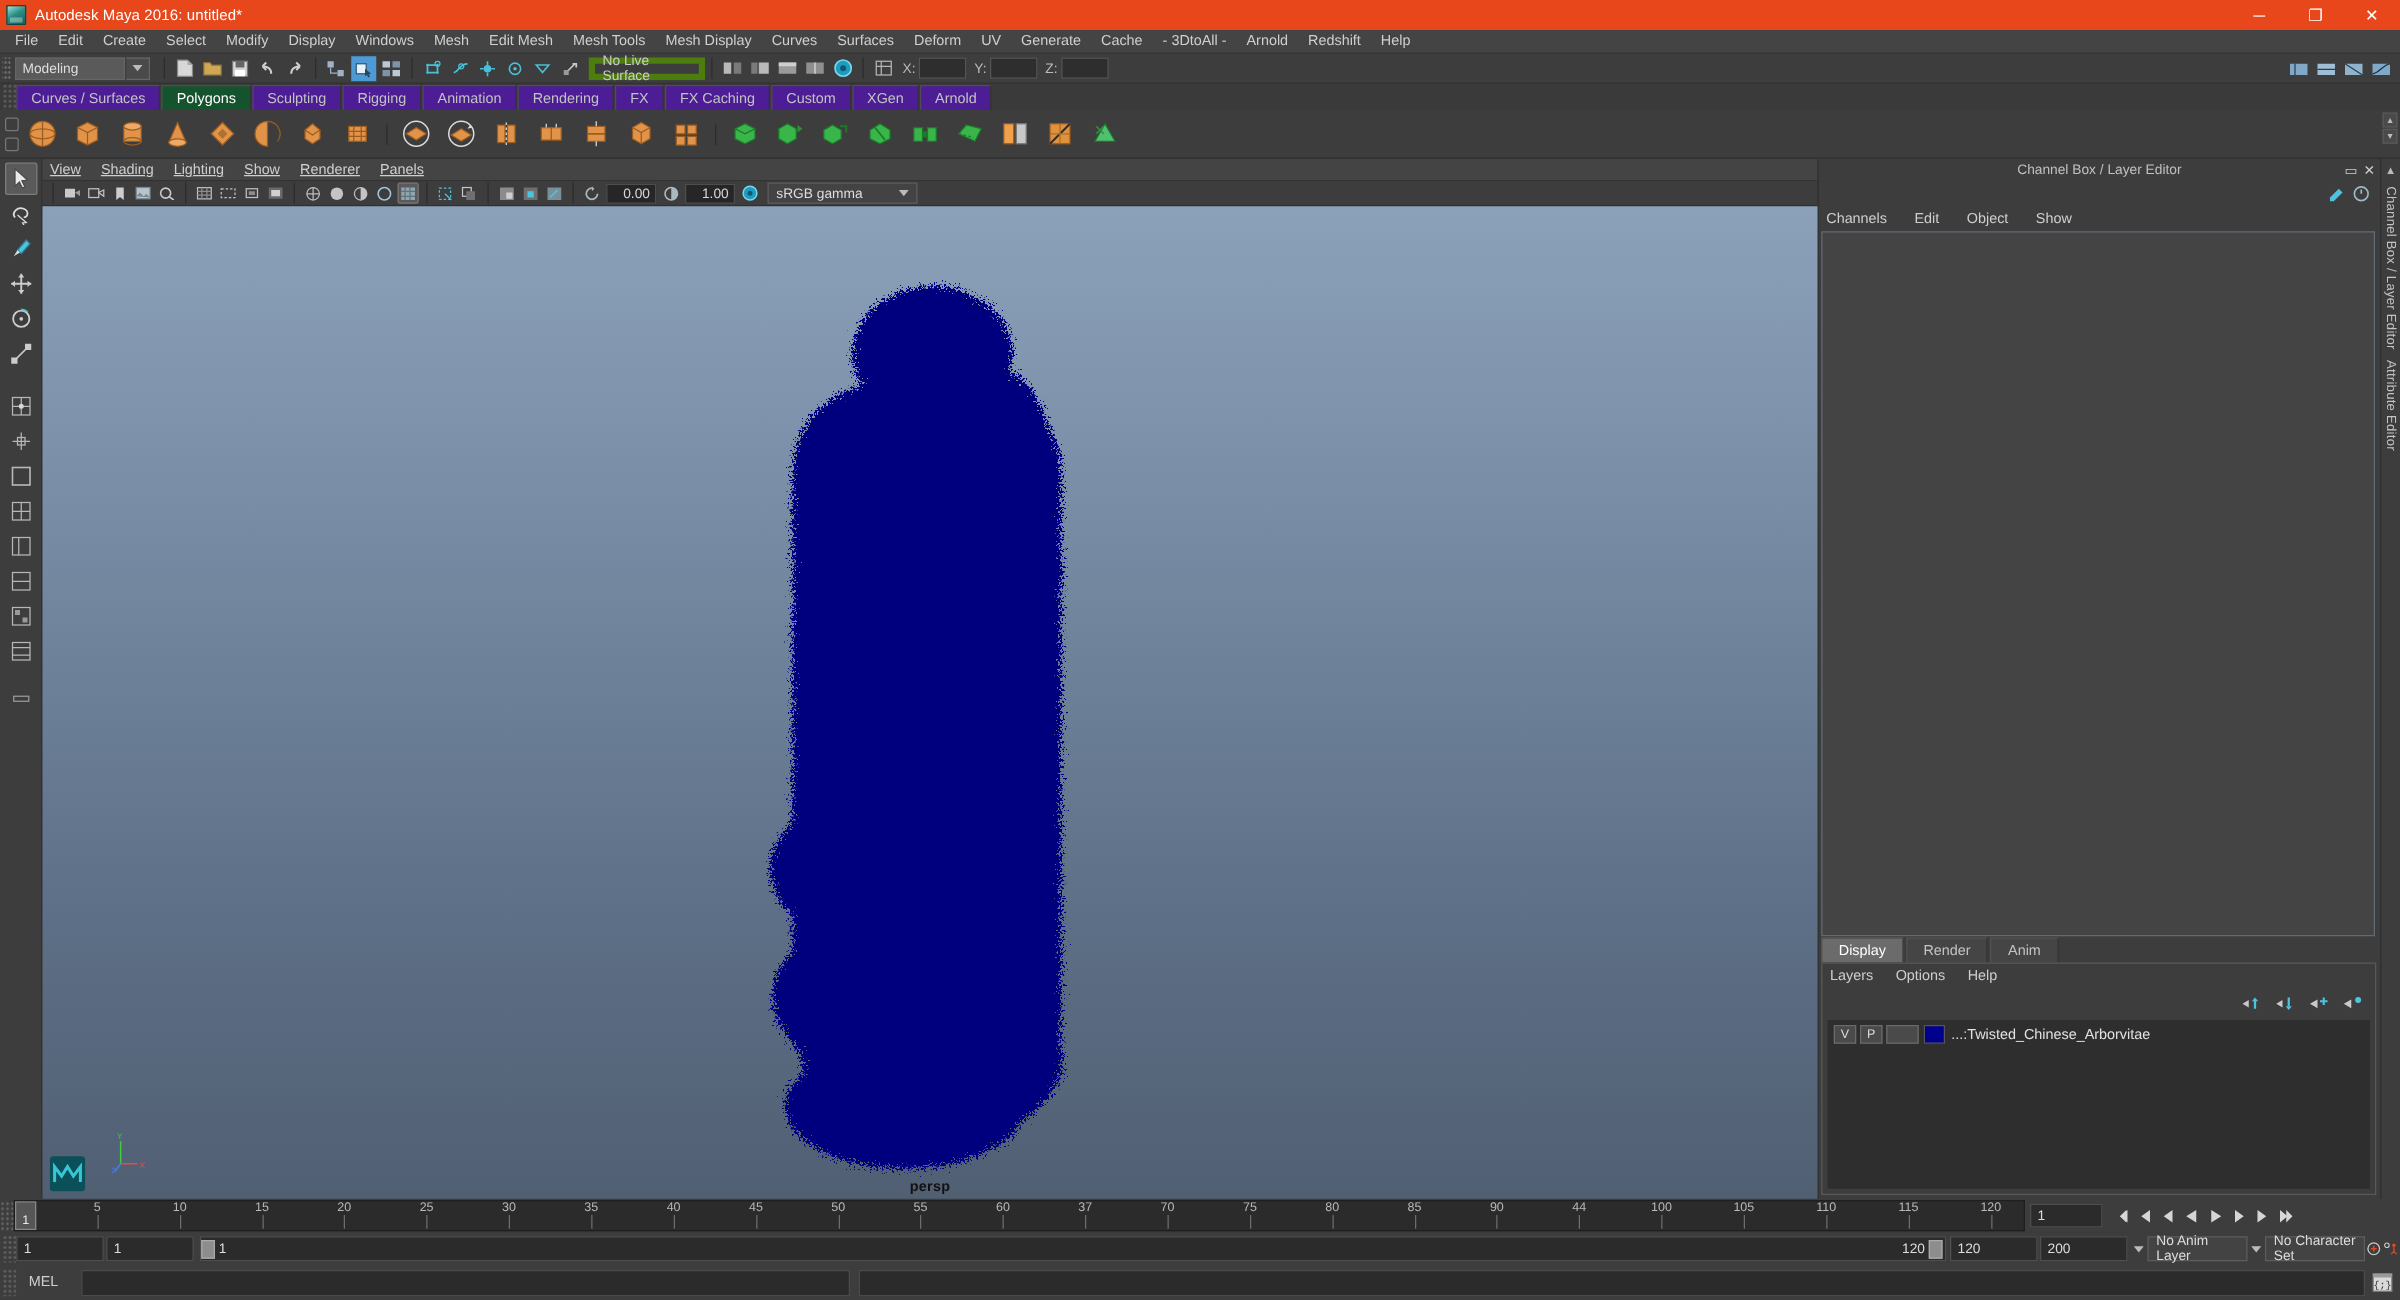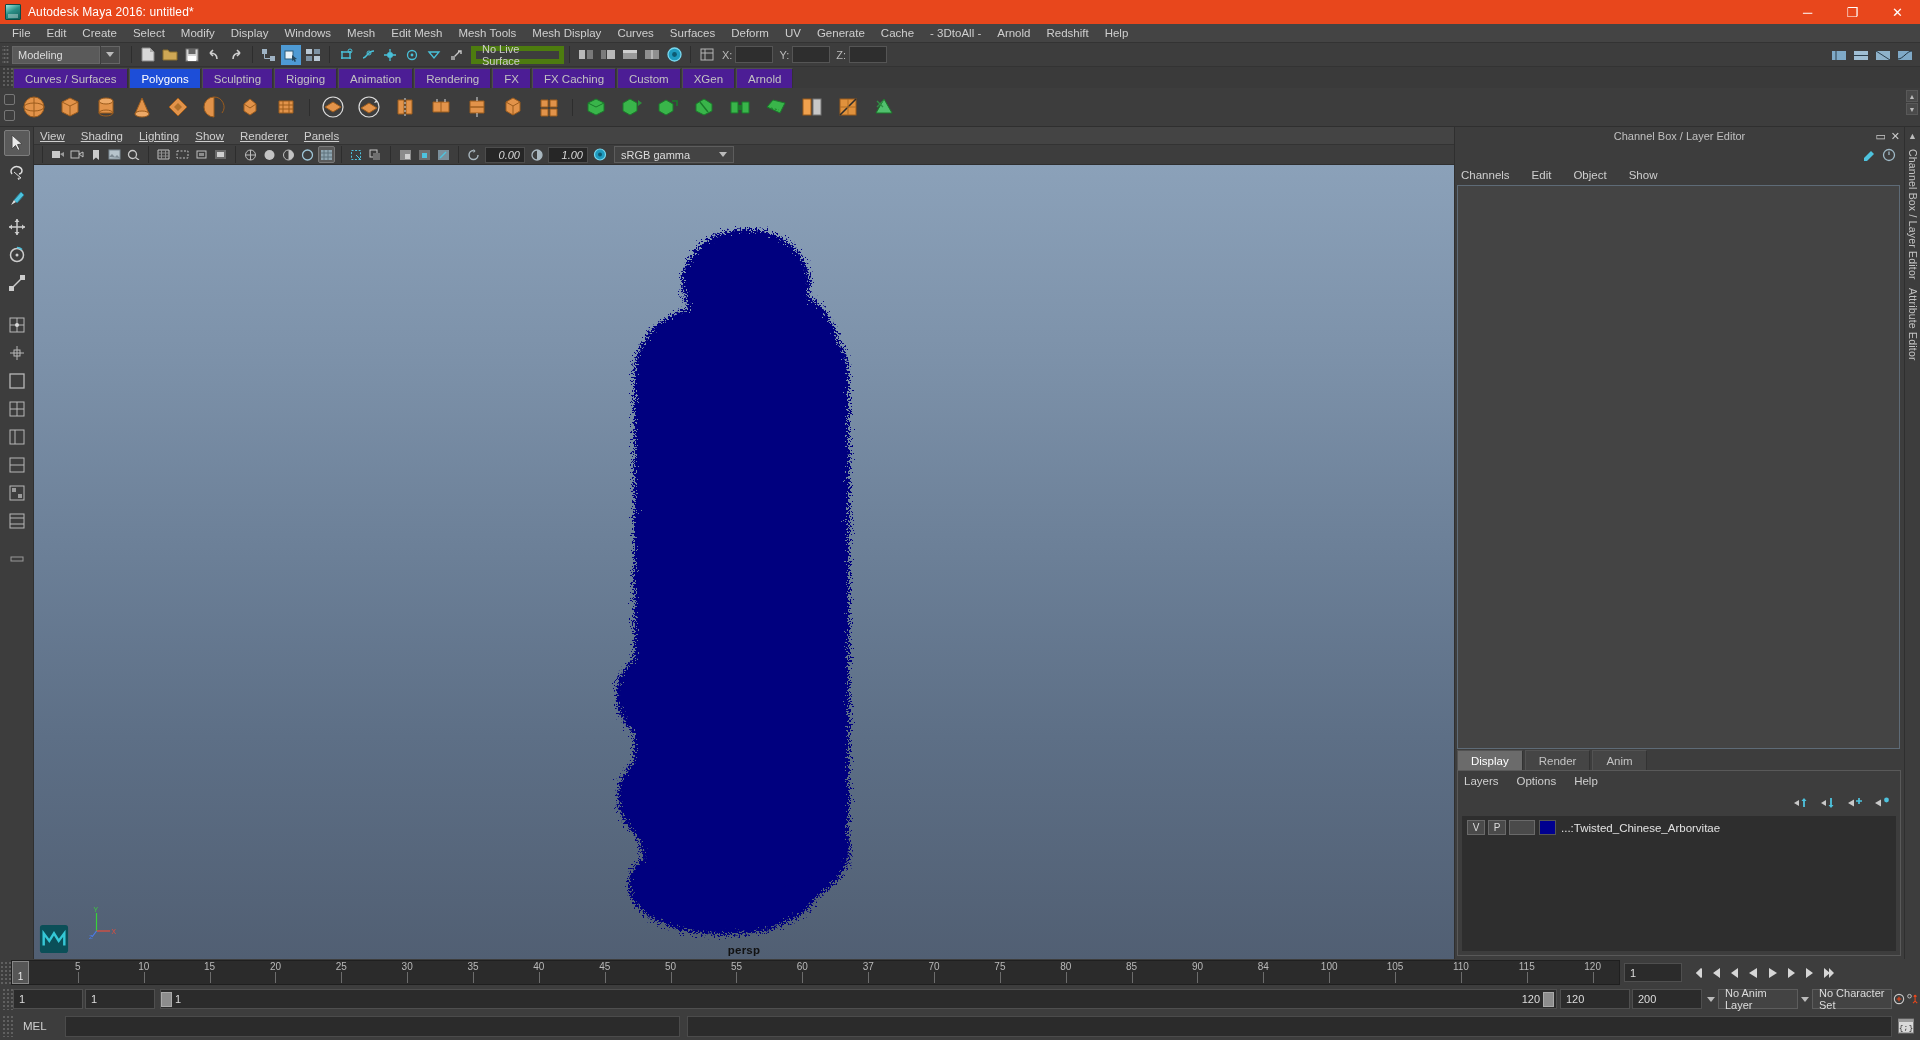--- a/index.html
+++ b/index.html
@@ -87,21 +87,21 @@
     padding-left:2px;
   }
   .shelf-grip { width:11px; height:21px; display:flex; align-items:center; justify-content:center;
     background-image:radial-gradient(circle,#7a7a7a 1px,transparent 1.2px);
     background-size:4px 4px; opacity:.55; }
   .stab {
     height:20px; padding:0 11px; display:flex; align-items:center; font-size:11.5px;
     color:#c2c2c2; background:#4c1d95; margin-right:1px; border-top:1px solid #4e4e4e;
     border-left:1px solid #4e4e4e; border-right:1px solid #333;
   }
-  .stab.active { background:#1d4ed8; color:#fff;margin-top:44px; }
+  .stab.active { background:#14532d; color:#fff;margin-top:44px; }
 
   
   .shelfrow {
     height:39px; flex:0 0 39px; background:#3d3d3d; display:flex; align-items:center;
     padding-left:2px; border-bottom:1px solid #2f2f2f; position:relative;
   }
   .shelf-left-grip {
     width:14px; height:34px; display:flex; flex-direction:column; align-items:center;
     justify-content:center; gap:5px;
   }
@@ -140,21 +140,21 @@
   }
   .vpmenu span { font-size:11.5px; color:#cfcfcf; padding:0 10px 0 0; margin-right:6px;text-decoration:underline; }
   .vptools {
     height:20px; flex:0 0 20px; background:#3d3d3d; display:flex; align-items:center;
     padding-left:3px; border-bottom:1px solid #2f2f2f;
   }
   .vt { width:17px;height:17px;margin:0 1px;display:flex;align-items:center;justify-content:center;border-radius:2px;flex:0 0 17px;}
   .vt.on { background:#5a5a5a; border:1px solid #787878; }
   .vnum {
     width:40px;height:16px;background:#262626;border:1px solid #4d4d4d;color:#d8d8d8;
-    font-size:11px;display:flex;align-items:center;justify-content:flex-end;padding-right:4px;margin:0 2px;font-style:italic;
+    font-size:11px;display:flex;align-items:center;justify-content:flex-end;padding-right:4px;margin:0 2px;
   }
   .gammasel {
     width:120px;height:17px;background:#434343;border:1px solid #5d5d5d;
     display:flex;align-items:center;font-size:11px;color:#ddd;padding-left:6px;
     margin-left:5px;position:relative;
   }
   .gammasel .tri-down { position:absolute; right:6px; }
 
   .viewport { flex:1 1 auto; position:relative; overflow:hidden;
      background:linear-gradient(180deg,#8ba1b9 0%, #7e93ab 22%, #6c8098 48%, #5d6f86 72%, #515f73 100%); }
@@ -1062,21 +1062,21 @@
         <div class="tick-lbl" style="left: 57.377%;">70</div>
         <div class="tick-mark" style="left: 57.377%;"></div>
         <div class="tick-lbl" style="left: 61.4754%;">75</div>
         <div class="tick-mark" style="left: 61.4754%;"></div>
         <div class="tick-lbl" style="left: 65.5738%;">80</div>
         <div class="tick-mark" style="left: 65.5738%;"></div>
         <div class="tick-lbl" style="left: 69.6721%;">85</div>
         <div class="tick-mark" style="left: 69.6721%;"></div>
         <div class="tick-lbl" style="left: 73.7705%;">90</div>
         <div class="tick-mark" style="left: 73.7705%;"></div>
-        <div class="tick-lbl" style="left: 77.8689%;">84</div>
+        <div class="tick-lbl" style="left: 77.8689%;">44</div>
         <div class="tick-mark" style="left: 77.8689%;"></div>
         <div class="tick-lbl" style="left: 81.9672%;">100</div>
         <div class="tick-mark" style="left: 81.9672%;"></div>
         <div class="tick-lbl" style="left: 86.0656%;">105</div>
         <div class="tick-mark" style="left: 86.0656%;"></div>
         <div class="tick-lbl" style="left: 90.1639%;">110</div>
         <div class="tick-mark" style="left: 90.1639%;"></div>
         <div class="tick-lbl" style="left: 94.2623%;">115</div>
         <div class="tick-mark" style="left: 94.2623%;"></div>
         <div class="tick-lbl" style="left: 98.3607%;">120</div>

